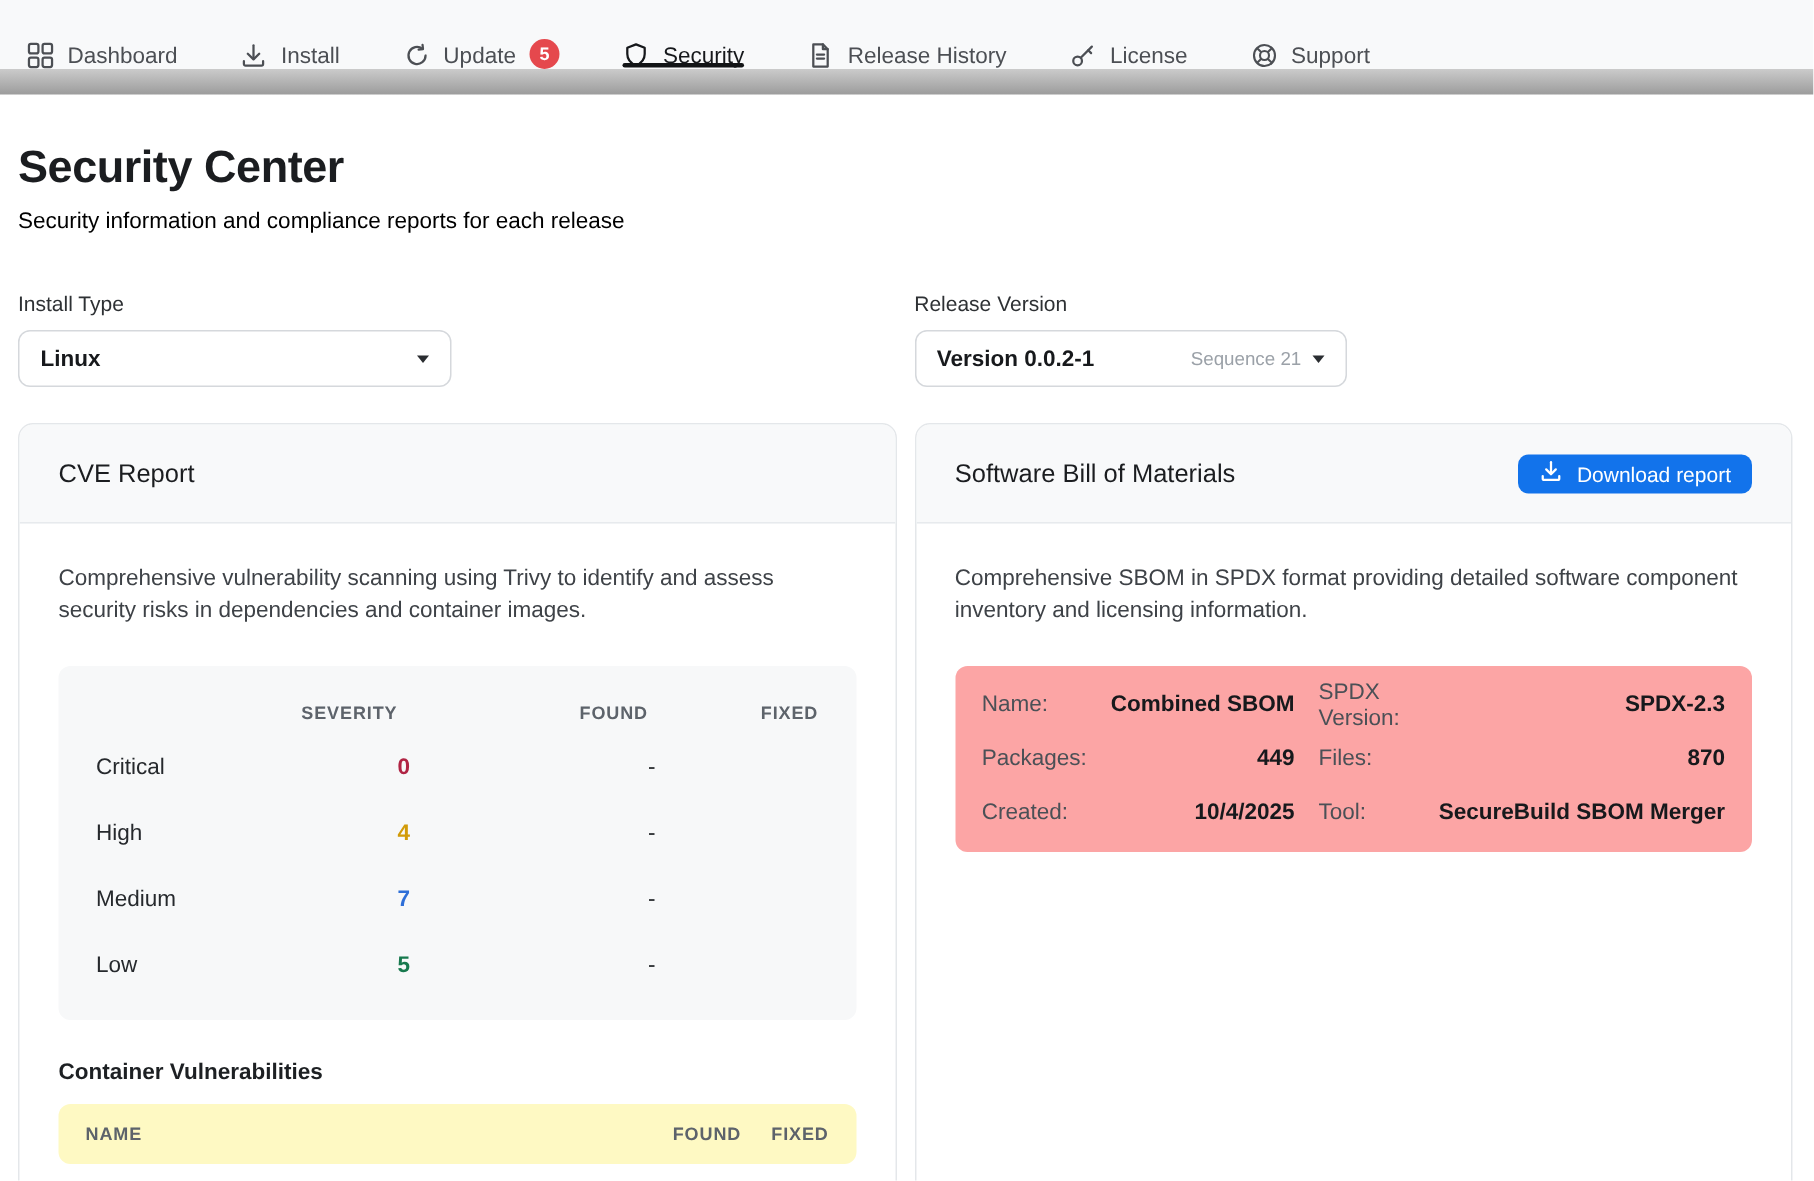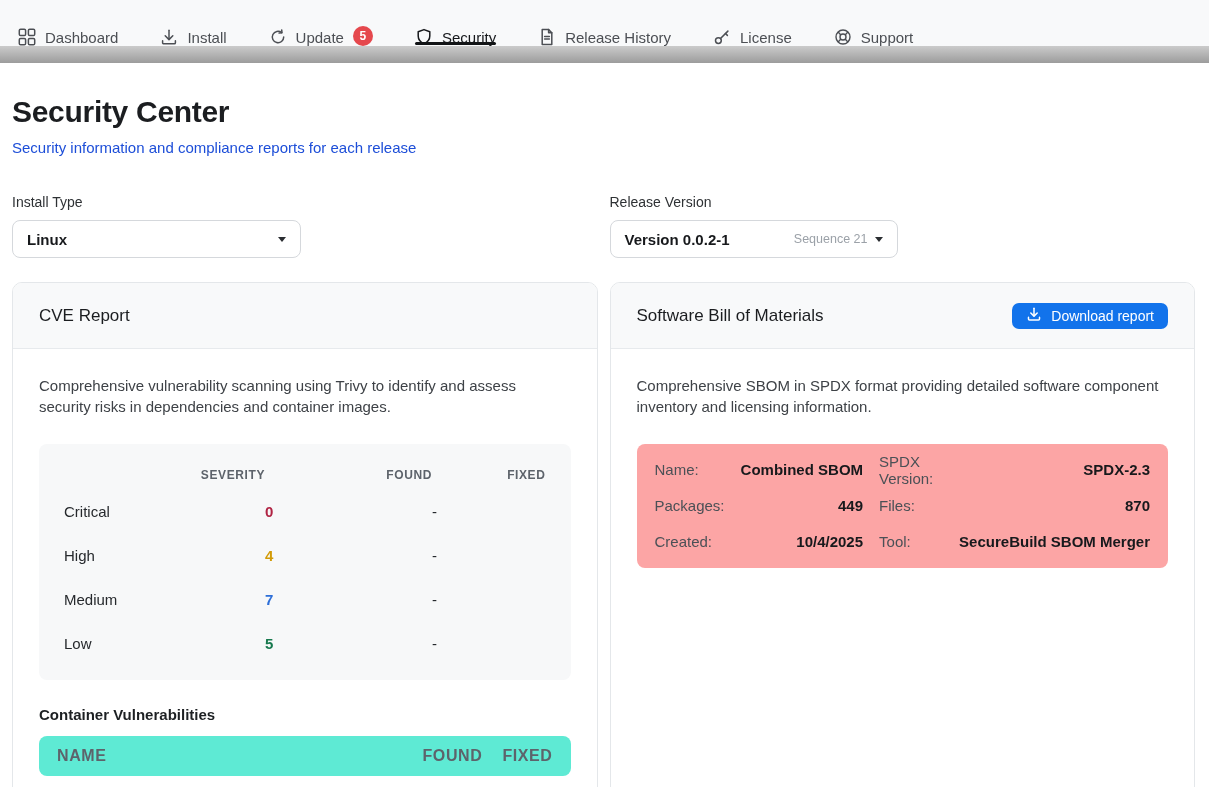--- a/index.html
+++ b/index.html
@@ -18,21 +18,21 @@
   .badge { min-width: 20px; height: 20px; border-radius: 10px; background: #e5484d;
     color: #fff; font-size: 12px; font-weight: 700; display: flex; align-items: center;
     justify-content: center; padding: 0 5px; }
 
   .band { height: 17px; background: linear-gradient(180deg, #cbcbcb 0%, #9c9c9c 100%); }
 
   
   .content { padding: 0 14px 0 12px; }
   h1 { font-size: 30px; font-weight: 700; letter-spacing: -0.3px; margin-top: 32px;
     color: #1b1d20; }
-  .subtitle { margin-top: 10px; font-size: 15px; color: #1d4ed8; }
+  .subtitle { margin-top: 10px; font-size: 15px; color: #000000; }
 
   .two-col { display: grid; grid-template-columns: 1fr 1fr; column-gap: 12px; }
 
   
   .filters { margin-top: 38px; }
   .filter-label { font-size: 14px; color: #2e3134; margin-bottom: 10px; }
   .select { height: 38px; border: 1px solid #d5d8dc; border-radius: 8px; background: #fff;
     display: flex; align-items: center; justify-content: space-between;
     padding: 0 14px; cursor: pointer; }
   .select-install { width: 289px; }
@@ -59,22 +59,22 @@
     padding: 16px 25px 14px; }
   .sev-row { display: grid; grid-template-columns: 201px 167px 1fr;
     align-items: center; height: 44px; font-size: 15px; }
   .sev-head { height: 30px; font-size: 12px; font-weight: 700; color: #5d636b;
     letter-spacing: 0.6px; text-align: right; }
   .sev-name { color: #26292d; }
   .sev-found { font-weight: 600; }
   .sev-fixed { color: #26292d; }
 
   .sub-title { margin-top: 26px; font-size: 15px; font-weight: 600; color: #1d2023; }
-  .cv-header { margin-top: 13px; background: #5eead4; border-radius: 8px; height: 40px;
-    display: flex; align-items: center; padding: 0 18px; font-size: 16px;
+  .cv-header { margin-top: 13px; background: #fef9c3; border-radius: 8px; height: 40px;
+    display: flex; align-items: center; padding: 0 18px; font-size: 12px;
     font-weight: 700; color: #5d636b; letter-spacing: 0.6px; }
   .cv-name { flex: 1; }
   .cv-found { margin-right: 20px; }
 
   
   .btn-primary { display: flex; align-items: center; gap: 9px; background: #1273eb;
     color: #fff; border: none; border-radius: 7px; height: 26px; padding: 0 14px;
     font-size: 14px; font-weight: 500; font-family: "Liberation Sans", sans-serif;
     cursor: pointer; }
   .sbom-grid { margin-top: 26px; background: #fca5a5; border-radius: 8px;

